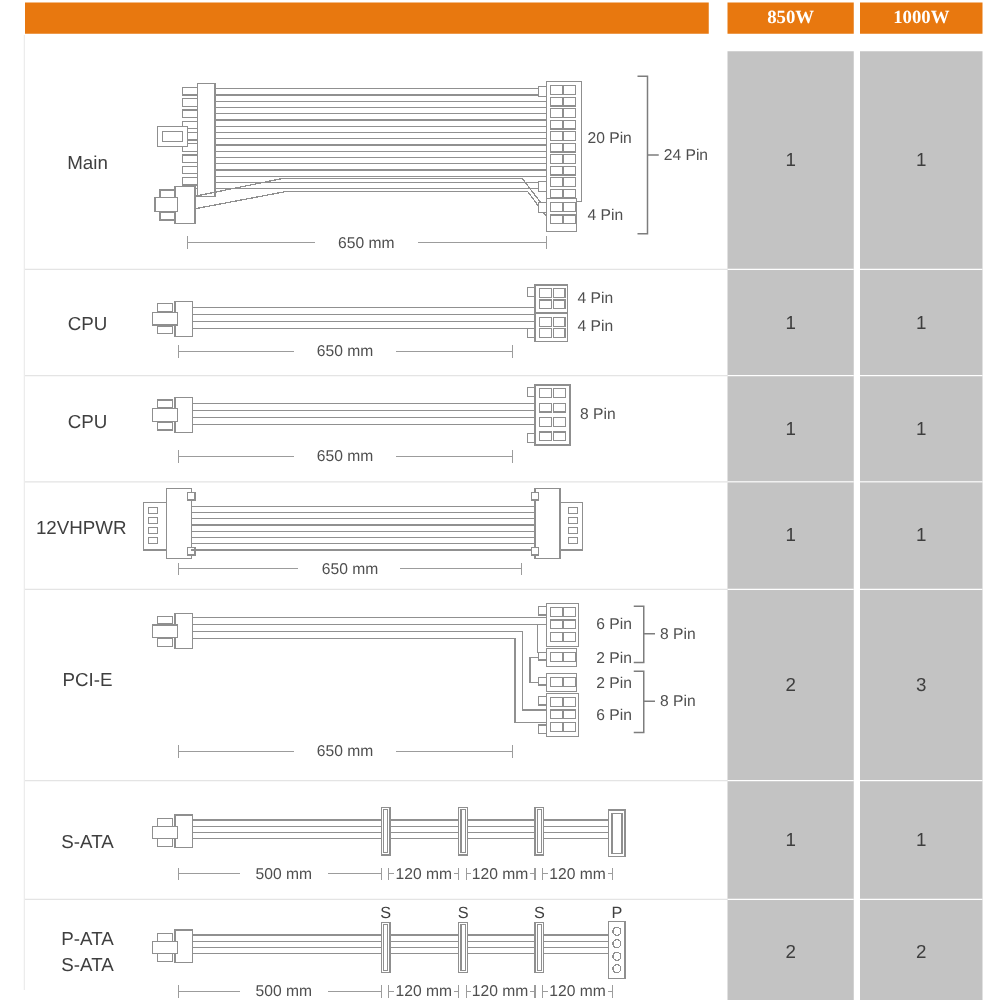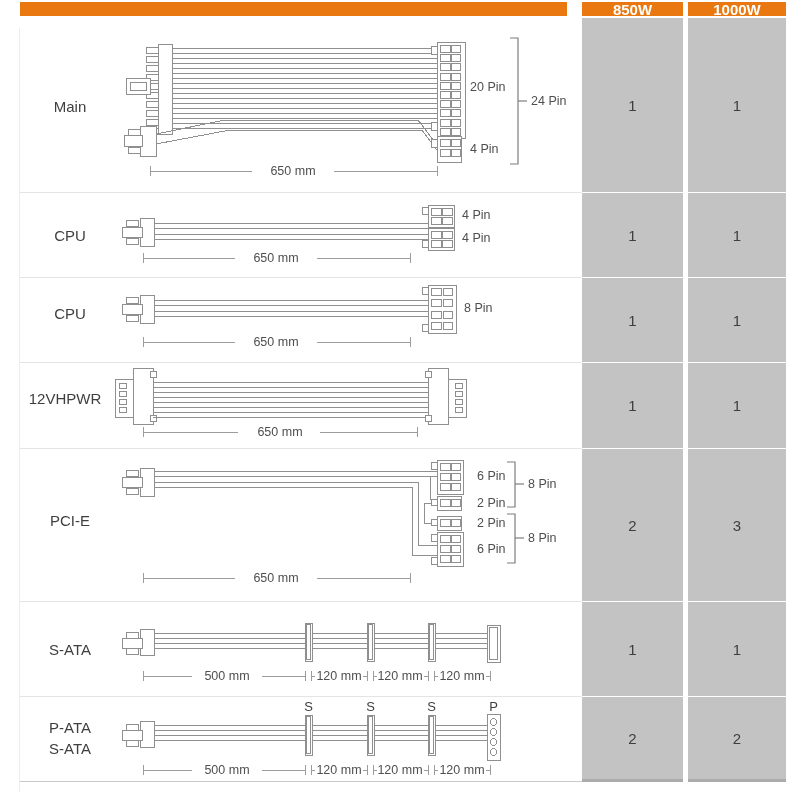--- a/index.html
+++ b/index.html
@@ -1,19 +1,19 @@
 <!DOCTYPE html>
 <html><head>
 <meta charset="utf-8">
 <style>
   html,body{margin:0;padding:0;background:#fff;}
   body{width:800px;height:800px;position:relative;font-family:"Liberation Sans",sans-serif;}
   .table{position:absolute;left:20px;top:2px;width:766px;}
   .leftline{position:absolute;left:19px;top:28px;width:1px;height:764px;background:#ececec;}
-  .hrow{display:flex;height:14px;margin-bottom:2px;}
+  .hrow{display:flex;height:25px;margin-bottom:14px;font-family:Liberation Serif, serif;}
   .hbar{width:547px;background:#e8780f;}
   .hgap{width:15px;}
   .hcell{width:101px;background:#e8780f;color:#fff;font-weight:bold;font-size:15px;display:flex;align-items:center;justify-content:center;}
   .hcell.h2{width:98px;margin-left:5px;text-align:center;}
   .drow{display:flex;}
   .dcell{width:562px;position:relative;box-sizing:border-box;border-bottom:1px solid #e4e4e4;overflow:hidden;}
   .qcell{width:101px;background:#c3c3c3;box-sizing:border-box;border-bottom:1px solid #fff;display:flex;align-items:center;justify-content:center;font-size:15px;color:#3e3e3e;}
   .qcell.q2{width:98px;margin-left:5px;}
   .h175{height:175px}.h85{height:85px}.h86{height:86px}.h153{height:153px}.h95{height:95px}
   .drow.last .dcell{border-bottom:1px solid #c9c9c9;}

